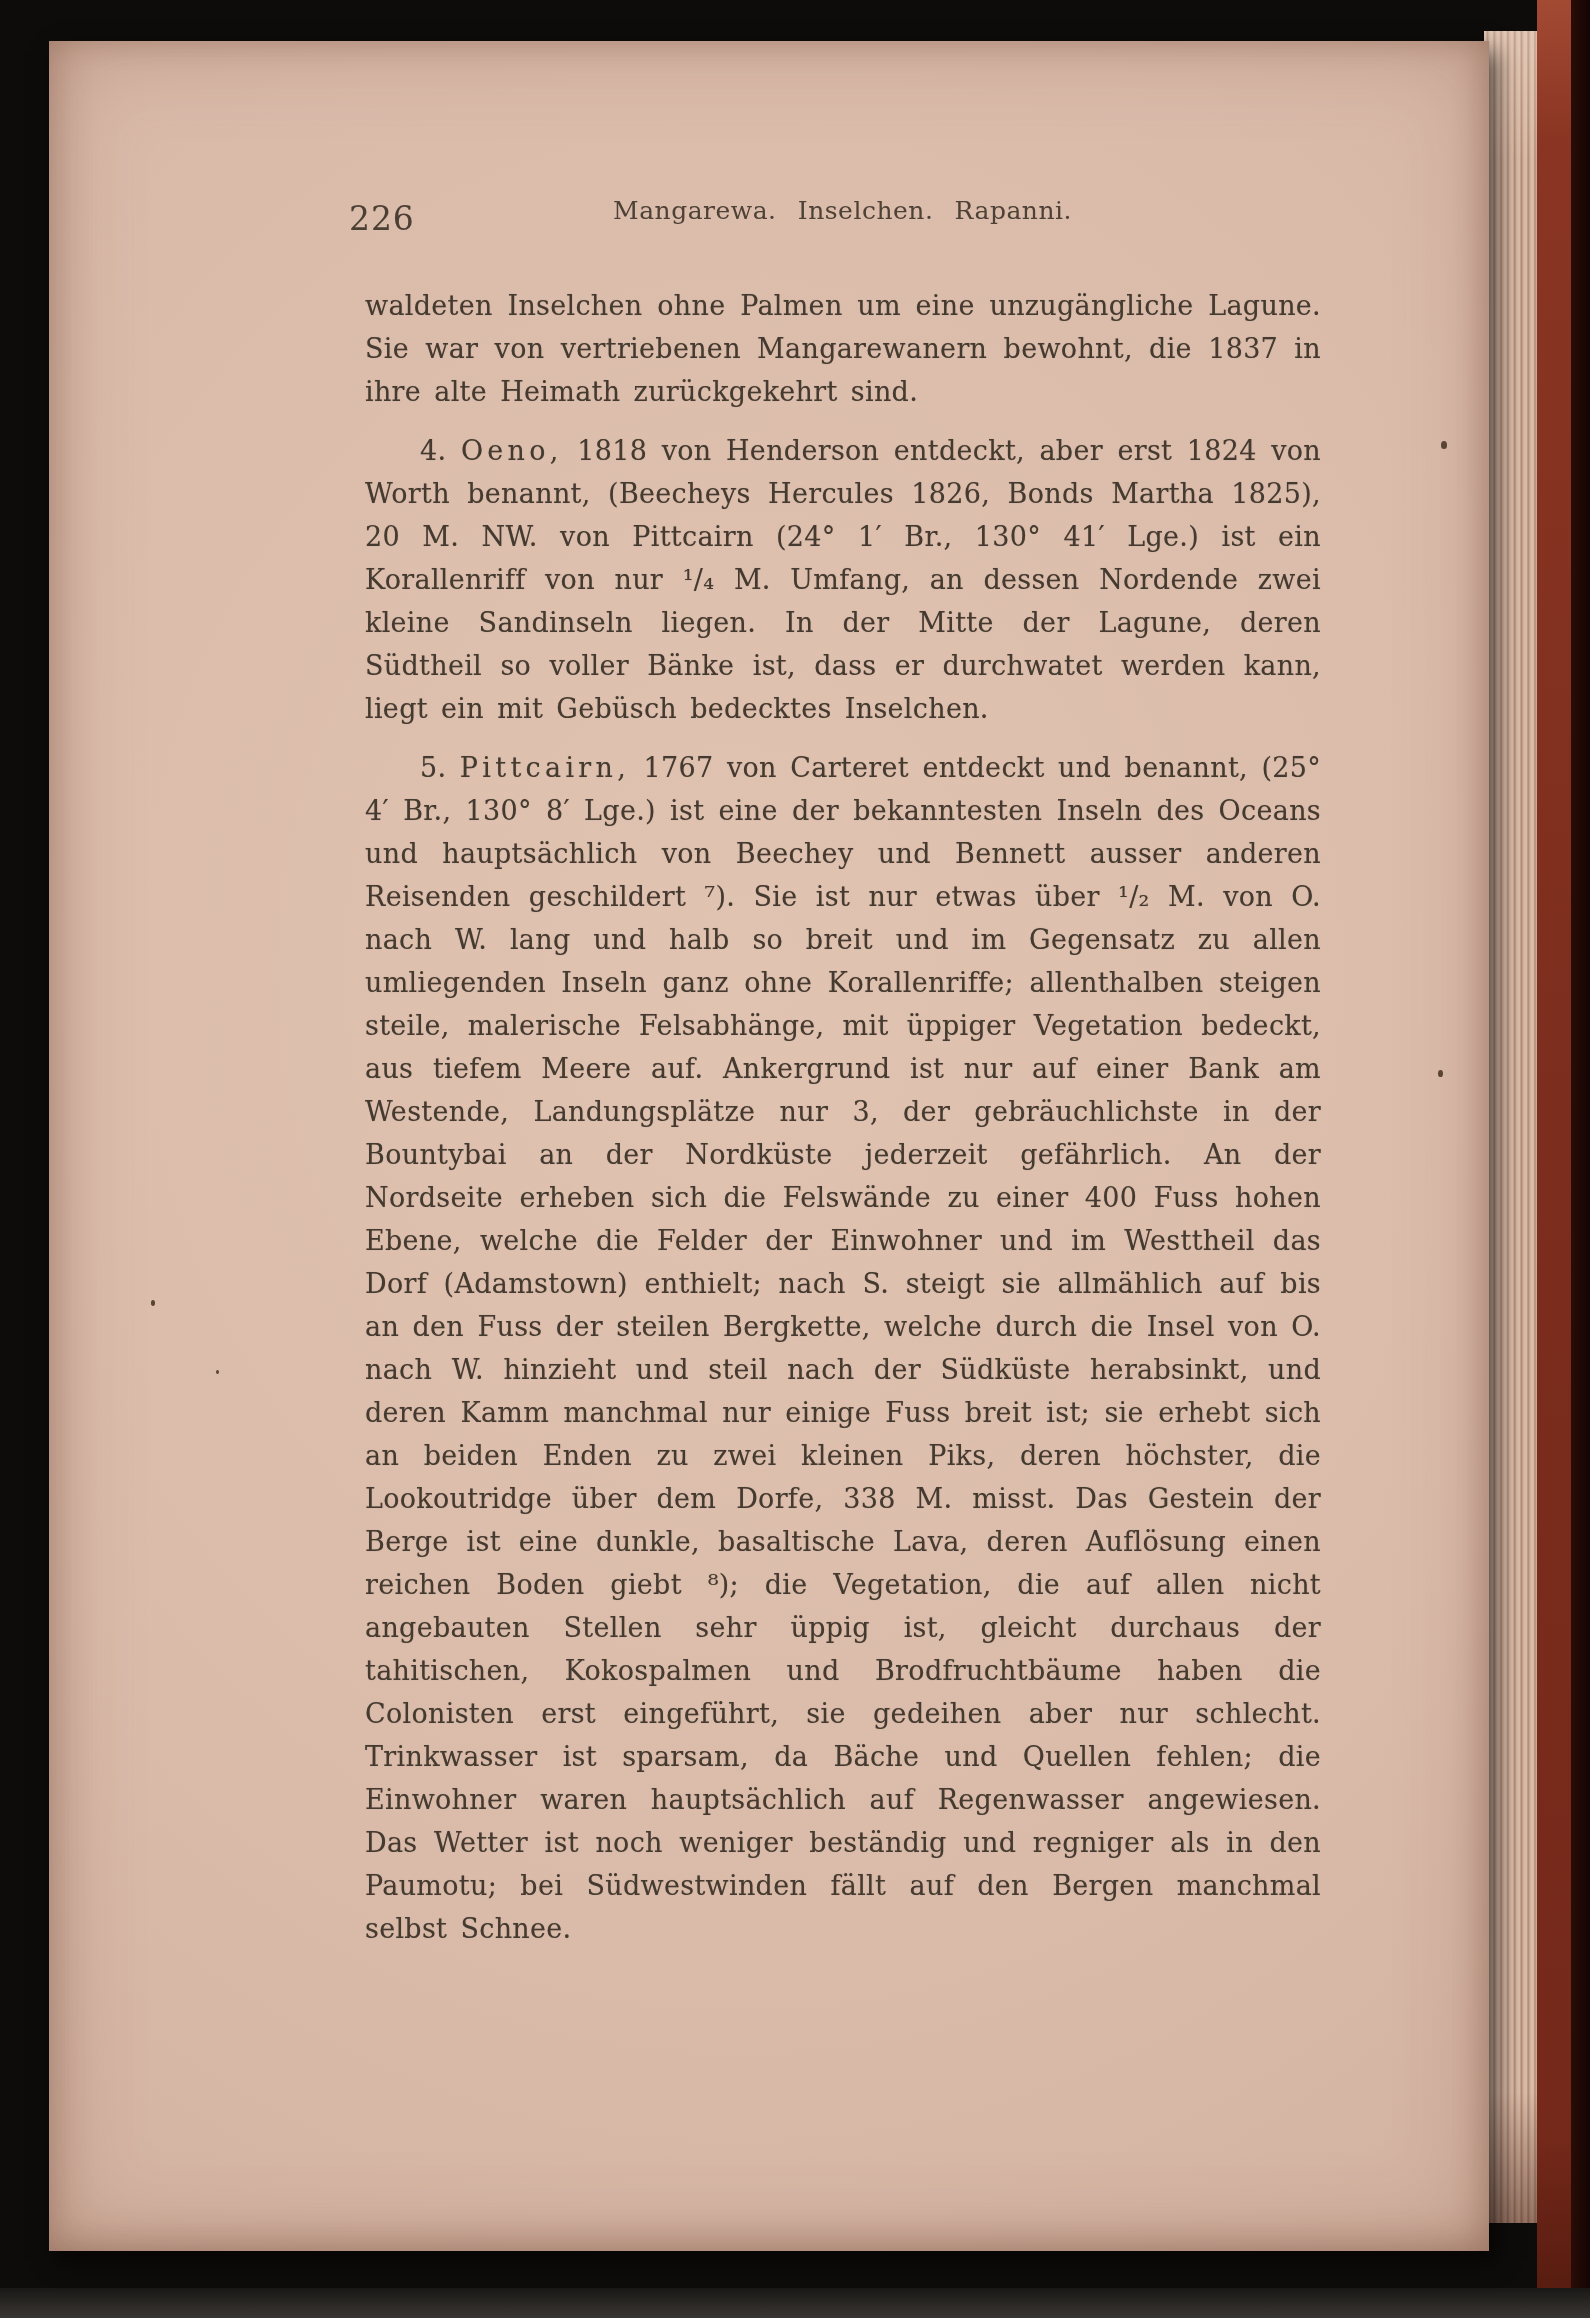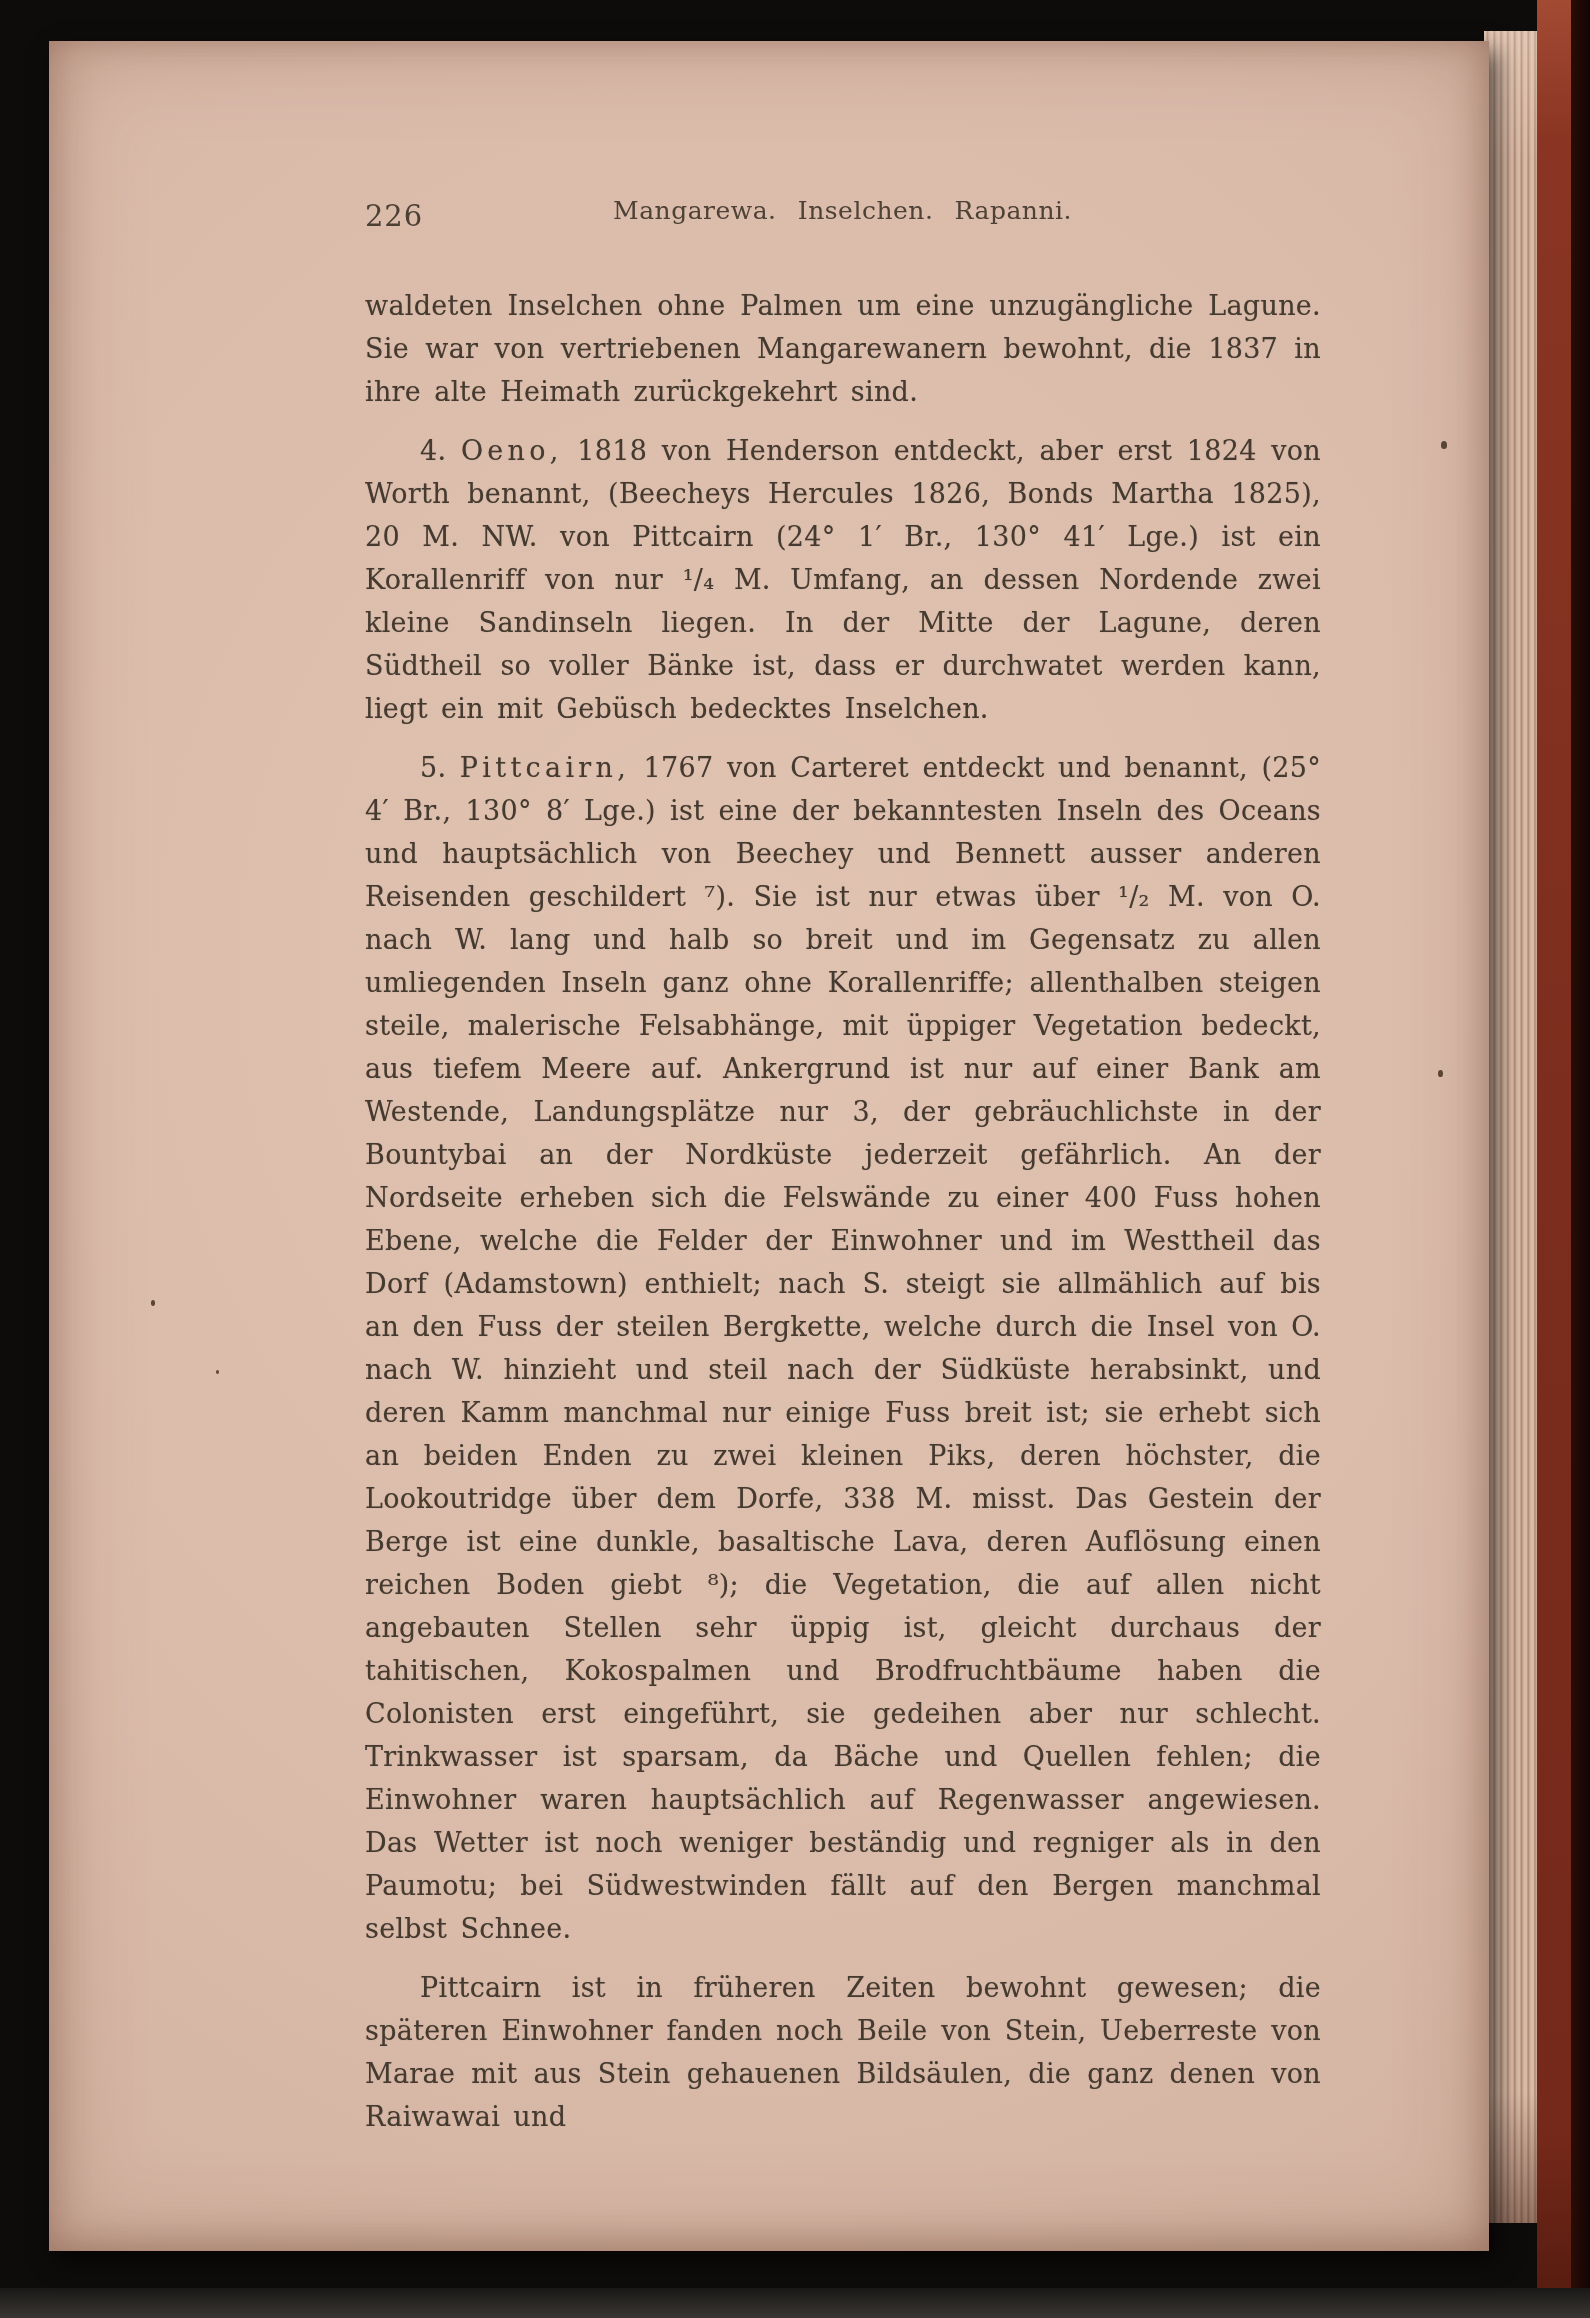--- a/index.html
+++ b/index.html
@@ -60,22 +60,22 @@
       inset 12px -12px 34px rgba(95,55,40,0.16),
       6.8px 10.2px 22px rgba(0,0,0,0.65);
   }
   .header {
     position: absolute;
     left: 300px; top: 155px;
     width: 987px; height: 37px;
   }
   .page-number {
     position: absolute;
-    left: 16px; top: 2.6px;
-    font-size: 29px;
+    left: 0; top: 2.6px;
+    font-size: 33px;
     color: #4c4035;
     letter-spacing: 0.9px;
   }
   .running-header {
     text-align: center;
     font-size: 25px;
     color: #4e4136;
     letter-spacing: 0.5px;
     word-spacing: 12.8px;
   }
@@ -123,21 +123,20 @@
     </div>
 
     <div class="body-text">
 
       <p>waldeten Inselchen ohne Palmen um eine unzugängliche Lagune. Sie war von vertriebenen Mangarewanern bewohnt, die 1837 in ihre alte Heimath zurückgekehrt sind.</p>
 
       <p class="indent"><span>4. </span><span class="sperr">Oeno,</span><span> 1818 von Henderson entdeckt, aber erst 1824 von Worth benannt, (Beecheys Hercules 1826, Bonds Martha 1825), 20 M. NW. von Pittcairn (24° 1′ Br., 130° 41′ Lge.) ist ein Korallenriff von nur ¹/₄ M. Umfang, an dessen Nordende zwei kleine Sandinseln liegen. In der Mitte der Lagune, deren Südtheil so voller Bänke ist, dass er durchwatet werden kann, liegt ein mit Gebüsch bedecktes Inselchen.</span></p>
 
       <p class="indent"><span>5. </span><span class="sperr">Pittcairn,</span><span> 1767 von Carteret entdeckt und benannt, (25° 4′ Br., 130° 8′ Lge.) ist eine der bekanntesten Inseln des Oceans und hauptsächlich von Beechey und Bennett ausser anderen Reisenden geschildert ⁷). Sie ist nur etwas über ¹/₂ M. von O. nach W. lang und halb so breit und im Gegensatz zu allen umliegenden Inseln ganz ohne Korallenriffe; allenthalben steigen steile, malerische Felsabhänge, mit üppiger Vegetation bedeckt, aus tiefem Meere auf. Ankergrund ist nur auf einer Bank am Westende, Landungsplätze nur 3, der gebräuchlichste in der Bountybai an der Nordküste jederzeit gefährlich. An der Nordseite erheben sich die Felswände zu einer 400 Fuss hohen Ebene, welche die Felder der Einwohner und im Westtheil das Dorf (Adamstown) enthielt; nach S. steigt sie allmählich auf bis an den Fuss der steilen Bergkette, welche durch die Insel von O. nach W. hinzieht und steil nach der Südküste herabsinkt, und deren Kamm manchmal nur einige Fuss breit ist; sie erhebt sich an beiden Enden zu zwei kleinen Piks, deren höchster, die Lookoutridge über dem Dorfe, 338 M. misst. Das Gestein der Berge ist eine dunkle, basaltische Lava, deren Auflösung einen reichen Boden giebt ⁸); die Vegetation, die auf allen nicht angebauten Stellen sehr üppig ist, gleicht durchaus der tahitischen, Kokospalmen und Brodfruchtbäume haben die Colonisten erst eingeführt, sie gedeihen aber nur schlecht. Trinkwasser ist sparsam, da Bäche und Quellen fehlen; die Einwohner waren hauptsächlich auf Regenwasser angewiesen. Das Wetter ist noch weniger beständig und regniger als in den Paumotu; bei Südwestwinden fällt auf den Bergen manchmal selbst Schnee.</span></p>
 
-      <p class="indent">Pittcairn ist in früheren Zeiten bewohnt gewesen; die späteren Einwohner fanden noch Beile von Stein, Ueberreste von Marae mit aus Stein gehauenen Bildsäulen, die ganz denen von Raiwawai und</p>
 
     </div>
 
     <div class="speck s1"></div>
     <div class="speck s2"></div>
     <div class="speck s3"></div>
     <div class="speck s4"></div>
 
   </div>
 

